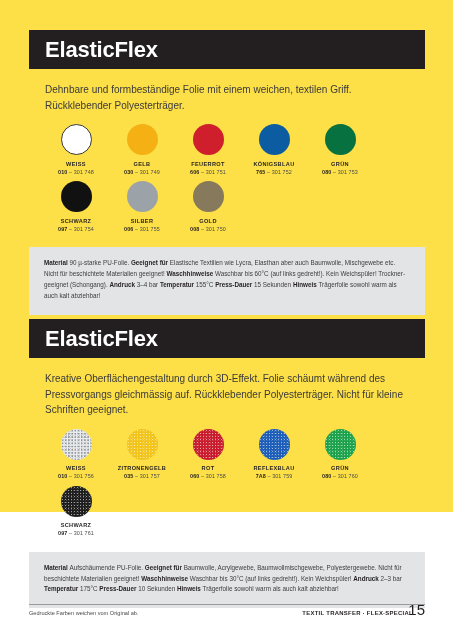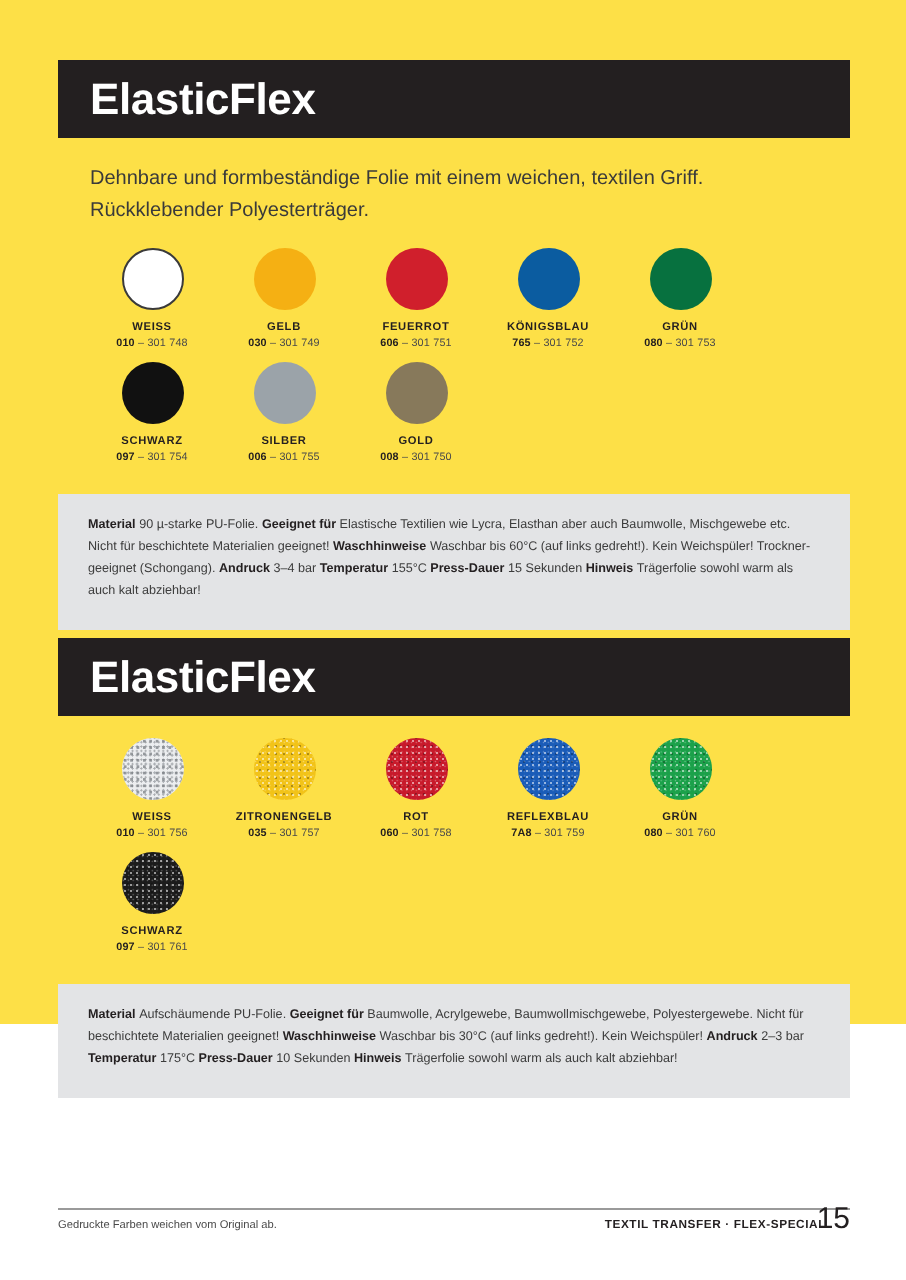--- a/index.html
+++ b/index.html
@@ -233,20 +233,21 @@
       </div>
     <div class="infobox">
       <p><b>Material </b>90 µ-starke PU-Folie. <b>Geeignet für </b>Elastische Textilien wie Lycra, Elasthan aber auch Baumwolle, Mischgewebe etc. Nicht für beschichtete Materialien geeignet! <b>Waschhinweise </b>Waschbar bis 60°C (auf links gedreht!). Kein Weichspüler! Trockner-geeignet (Schongang). <b>Andruck </b>3–4 bar <b>Temperatur </b>155°C <b>Press-Dauer </b>15 Sekunden <b>Hinweis </b>Trägerfolie sowohl warm als auch kalt abziehbar!</p>
     </div>
   </div>
 
   <div class="section" id="section-schaumflex">
     <div class="banner">
       <div class="banner-title">ElasticFlex</div>
     </div>
+    <div class="intro">Kreative Oberflächengestaltung durch 3D-Effekt. Folie schäumt während des Pressvorgangs gleichmässig auf. Rückklebender Polyesterträger. Nicht für kleine Schriften geeignet.</div>
     <div class="swatch-grid">
         <div class="swatch-cell">
           <div class="swatch-dot foam light" style="background: rgb(236, 238, 240);"></div>
           <div class="swatch-name">WEISS</div>
           <div class="swatch-code"><b>010</b> – 301 756</div>
         </div>
         <div class="swatch-cell">
           <div class="swatch-dot foam" style="background: rgb(242, 195, 24);"></div>
           <div class="swatch-name">ZITRONENGELB</div>
           <div class="swatch-code"><b>035</b> – 301 757</div>

